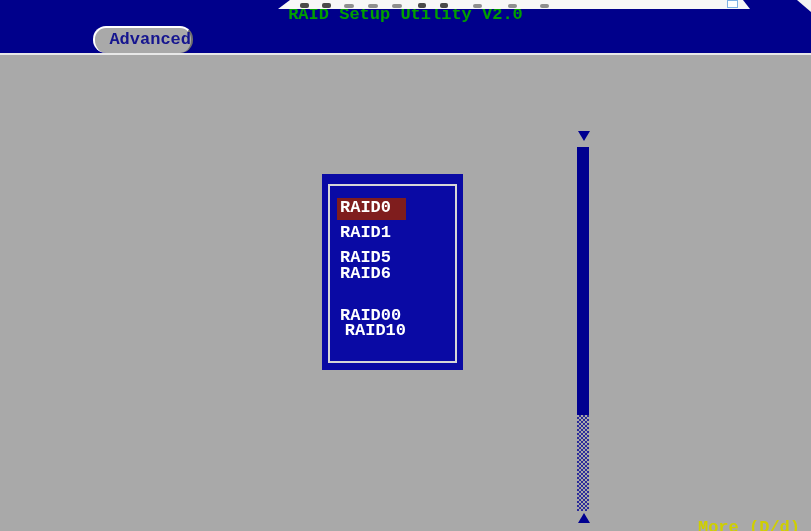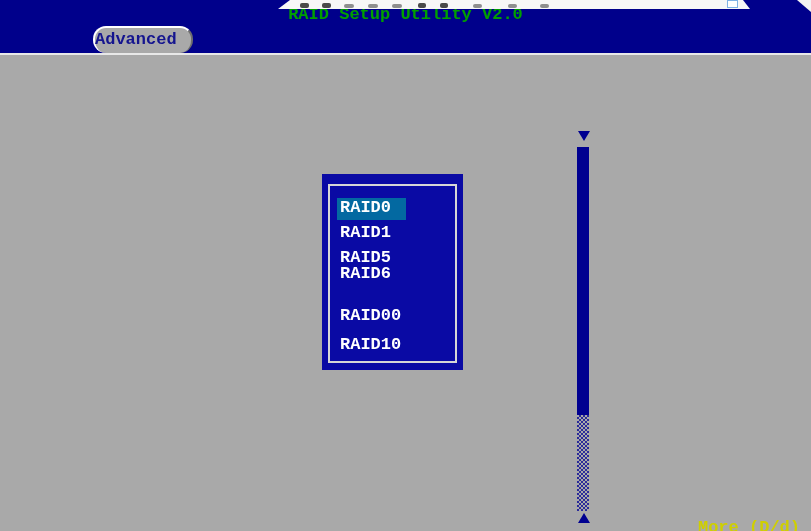--- a/index.html
+++ b/index.html
@@ -29,21 +29,21 @@
   
   .bios-title{
     position:absolute;left:0;top:5px;width:811px;text-align:center;
     color:#00a000;font-size:17px;letter-spacing:0;z-index:2;white-space:pre;
   }
   
   .tab{
     position:absolute;left:93px;top:26px;width:100px;height:27px;
     background:#a9a9a9;border-top:2px solid #ffffff;border-left:2px solid #ffffff;
     border-right:2px solid #6e6e6e;box-sizing:border-box;
-    color:#15158f;font-size:17px;line-height:24px;text-align:left;z-index:3;border-radius:13px;
+    color:#15158f;font-size:17px;line-height:24px;text-align:right;z-index:3;border-radius:13px;
   }
   
   .panel{
     position:absolute;left:0;top:53px;width:811px;height:478px;
     background:#a9a9a9;border-top:2px solid #e8e8e8;box-sizing:border-box;z-index:1;
   }
   .hline,.vline{position:absolute;background:#000090;}
   
   .lp-title{
     position:absolute;left:10px;top:78px;width:480px;text-align:center;
@@ -71,21 +71,21 @@
     background:#0a0aa4;z-index:5;
   }
   .dropdown .inner{
     position:absolute;left:6px;top:10px;right:6px;bottom:7px;
     border:2px solid #d6d6d6;
   }
   .dd-opt{
     position:absolute;left:15px;width:66px;height:22px;
     color:#ffffff;font-size:17px;line-height:20px;padding-left:3px;white-space:pre;
   }
-  .dd-opt.hl{background:#0369a1;color:#ffffff;font-family:Liberation Mono, monospace;}
+  .dd-opt.hl{background:#7f1d1d;color:#ffffff;font-family:Liberation Mono, monospace;}
   
   .sb-tri-down{
     position:absolute;left:578px;top:131px;width:0;height:0;z-index:2;
     border-left:6px solid transparent;border-right:6px solid transparent;
     border-top:10px solid #000090;
   }
   .sb-thumb{
     position:absolute;left:577px;top:147px;width:12px;height:268px;
     background:#000090;z-index:2;
   }
@@ -207,21 +207,21 @@
   <span class="val">&lt;No&gt;</span>
 </div>
 
 <div class="dropdown">
   <div class="inner"></div>
   <div class="dd-opt hl" style="top:24px;">RAID0</div>
   <div class="dd-opt" style="top:49px;">RAID1</div>
   <div class="dd-opt" style="top:74px;">RAID5</div>
   <div class="dd-opt" style="top:90px;">RAID6</div>
   <div class="dd-opt" style="top:132px;">RAID00</div>
-  <div class="dd-opt" style="top:161px;">RAID10</div>
+  <div class="dd-opt" style="top:147px;text-align:right;">RAID10</div>
 </div>
 
 <div class="sb-tri-down"></div>
 <div class="sb-thumb"></div>
 <div class="sb-track"></div>
 <div class="sb-tri-up"></div>
 
 <div class="help-line" style="top:128px;">Selects the desired</div>
 <div class="help-line" style="top:152px;">RAID level. The</div>
 <div class="help-line" style="top:177px;">RAID levels that</div>

